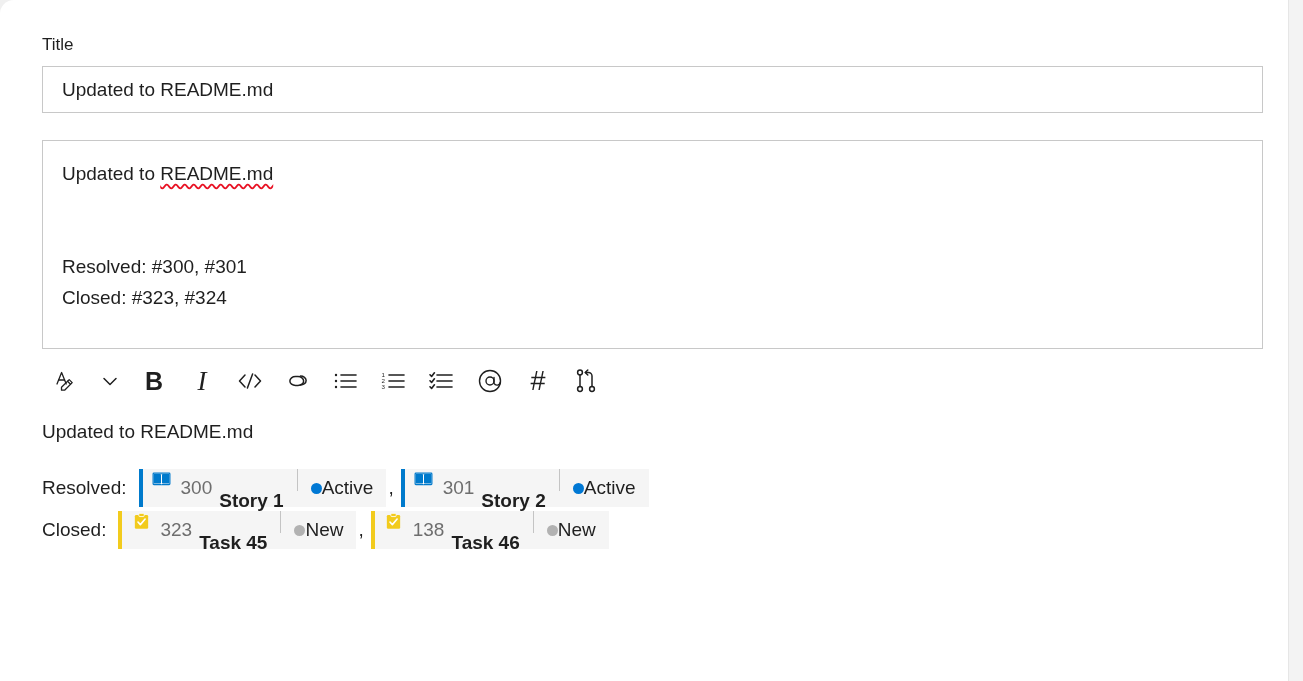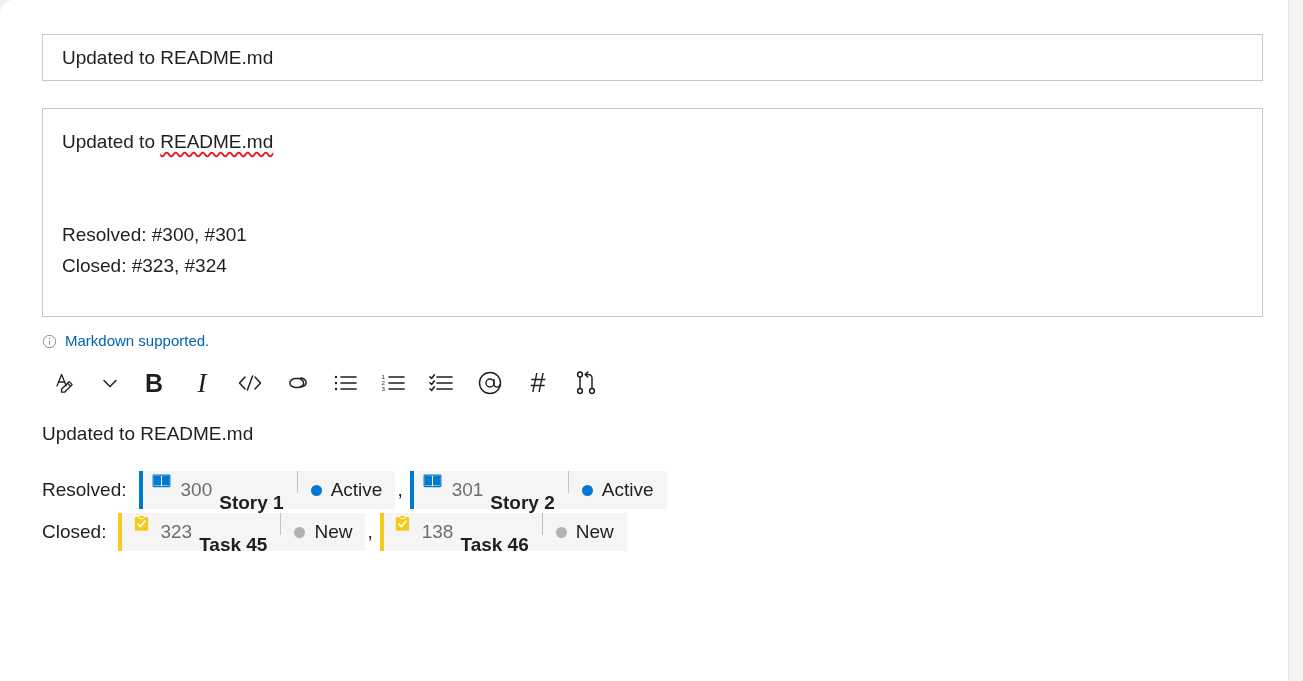--- a/index.html
+++ b/index.html
@@ -181,56 +181,46 @@
   }
   .wi-chip .wi-sep {
     width: 1px;
     height: 22px;
     background: #c4c4c4;
     margin: 0 13px;
   }
   .wi-chip .wi-state {
     display: inline-flex;
     align-items: center;
-    gap: 9px;
     font-size: 19px;
     color: #1f1f1f;
   }
   .wi-chip .state-dot {
     width: 11px; height: 11px;
     border-radius: 50%;
     display: inline-block;
   }
 </style>
 </head>
 <body>
 
 <div class="page-panel">
   <div class="form">
 
+    <div class="field-label">Title</div>
     <input class="title-input" type="text" value="Updated to README.md" style="">
 
     <div class="spacer-desc"></div>
 
 
     <div class="desc-box"><span>Updated to </span><span class="misspell">README.md</span>
 <br>
 <span>Resolved: #300, #301</span>
 <span>Closed: #323, #324</span></div>
 
-    <div class="md-note">
-      <span class="info-ico">
-        <svg width="15" height="15" viewBox="0 0 16 16" fill="none" stroke="currentColor" stroke-width="1">
-          <circle cx="8" cy="8" r="6.6"></circle>
-          <line x1="8" y1="7" x2="8" y2="11.4" stroke-width="1.1"></line>
-          <circle cx="8" cy="4.7" r="0.72" fill="currentColor" stroke="none"></circle>
-        </svg>
-      </span>
-      <a href="#">Markdown supported.</a>
-    </div>
 
     <div class="toolbar">
 
       <button class="tb-btn">
         <svg width="26" height="26" viewBox="0 0 26 26" fill="none" stroke="#1f1f1f" stroke-width="1.3" stroke-linecap="round" stroke-linejoin="round">
           <path d="M4 16 L8.6 4.5 L13.2 16"></path>
           <line x1="5.7" y1="12" x2="11.6" y2="12"></line>
           <path d="M8.5 22.2 L8.5 19.2 L16.2 11.6 L19.2 14.6 L11.6 22.2 Z"></path>
           <line x1="14.5" y1="13.3" x2="17.5" y2="16.3"></line>
         </svg>

